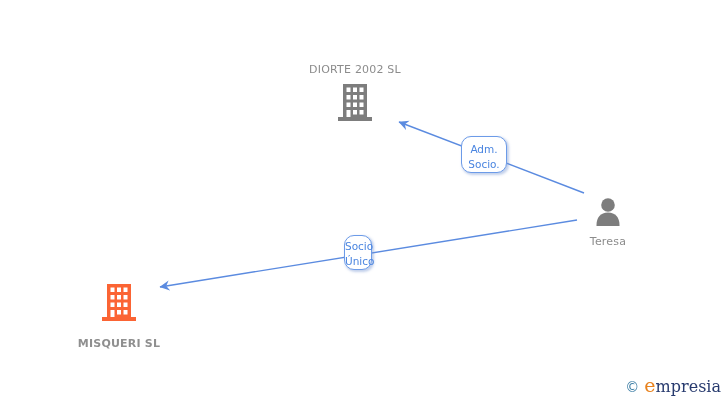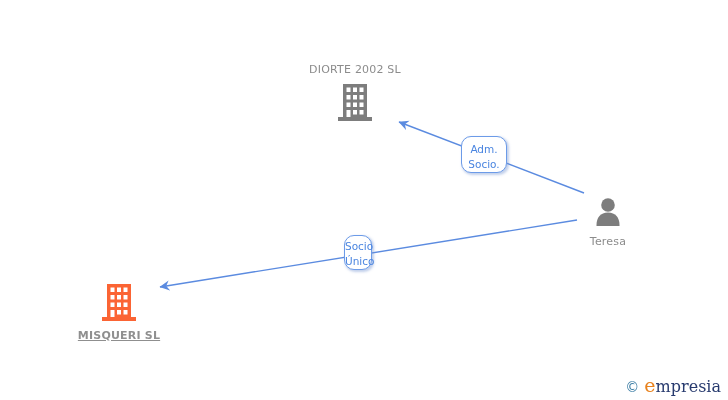--- a/index.html
+++ b/index.html
@@ -38,21 +38,21 @@
   }
   .node-label.bold { font-weight: bold; color: #8f8f8f; }
   .node-icon { display: inline-block; }
   .icon-gray   { fill: #7d7d7d; }
   .icon-orange { fill: #fb6434; }
   .node-diorte   { left: 275px; top: 63px;  width: 160px; }
   .node-diorte .node-icon { margin-top: 8px; }
   .node-person   { left: 528px; top: 198px; width: 160px; }
   .node-person .node-label { margin-top: 5px; }
   .node-misqueri { left: 39px;  top: 284px; width: 160px; }
-  .node-misqueri .node-label { margin-top: 4px; text-decoration: underline; }
+  .node-misqueri .node-label { margin-top: 12px; }
   .edge-label {
     position: absolute;
     z-index: 3;
     background: #ffffff;
     border: 1.5px solid #6c9be8;
     border-radius: 10px;
     box-shadow: 1.5px 1.5px 2.5px rgba(120, 150, 210, 0.45);
     color: #4a85e0;
     font-size: 10.5px;
     line-height: 15px;

